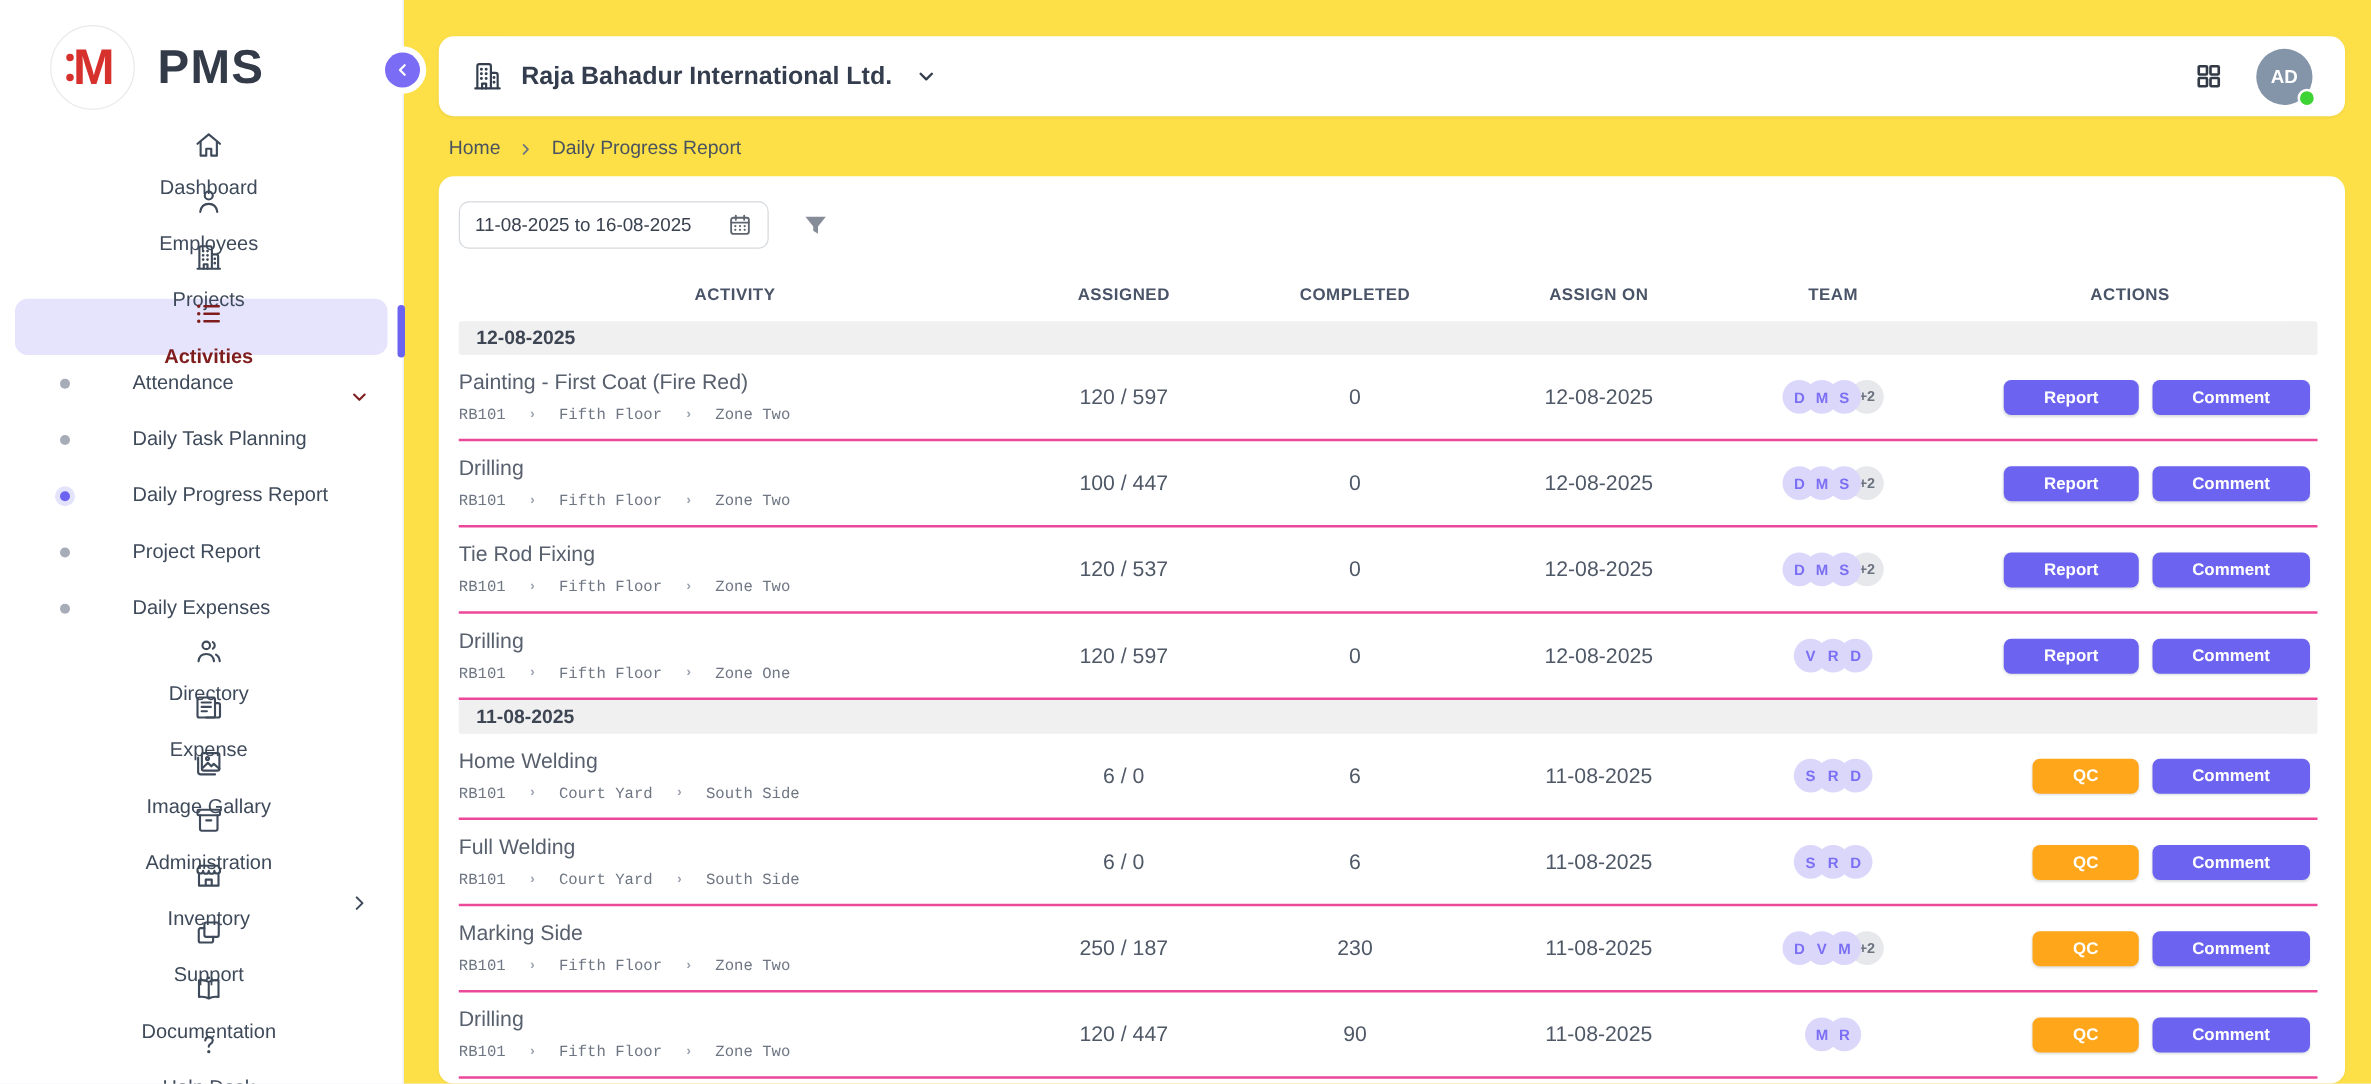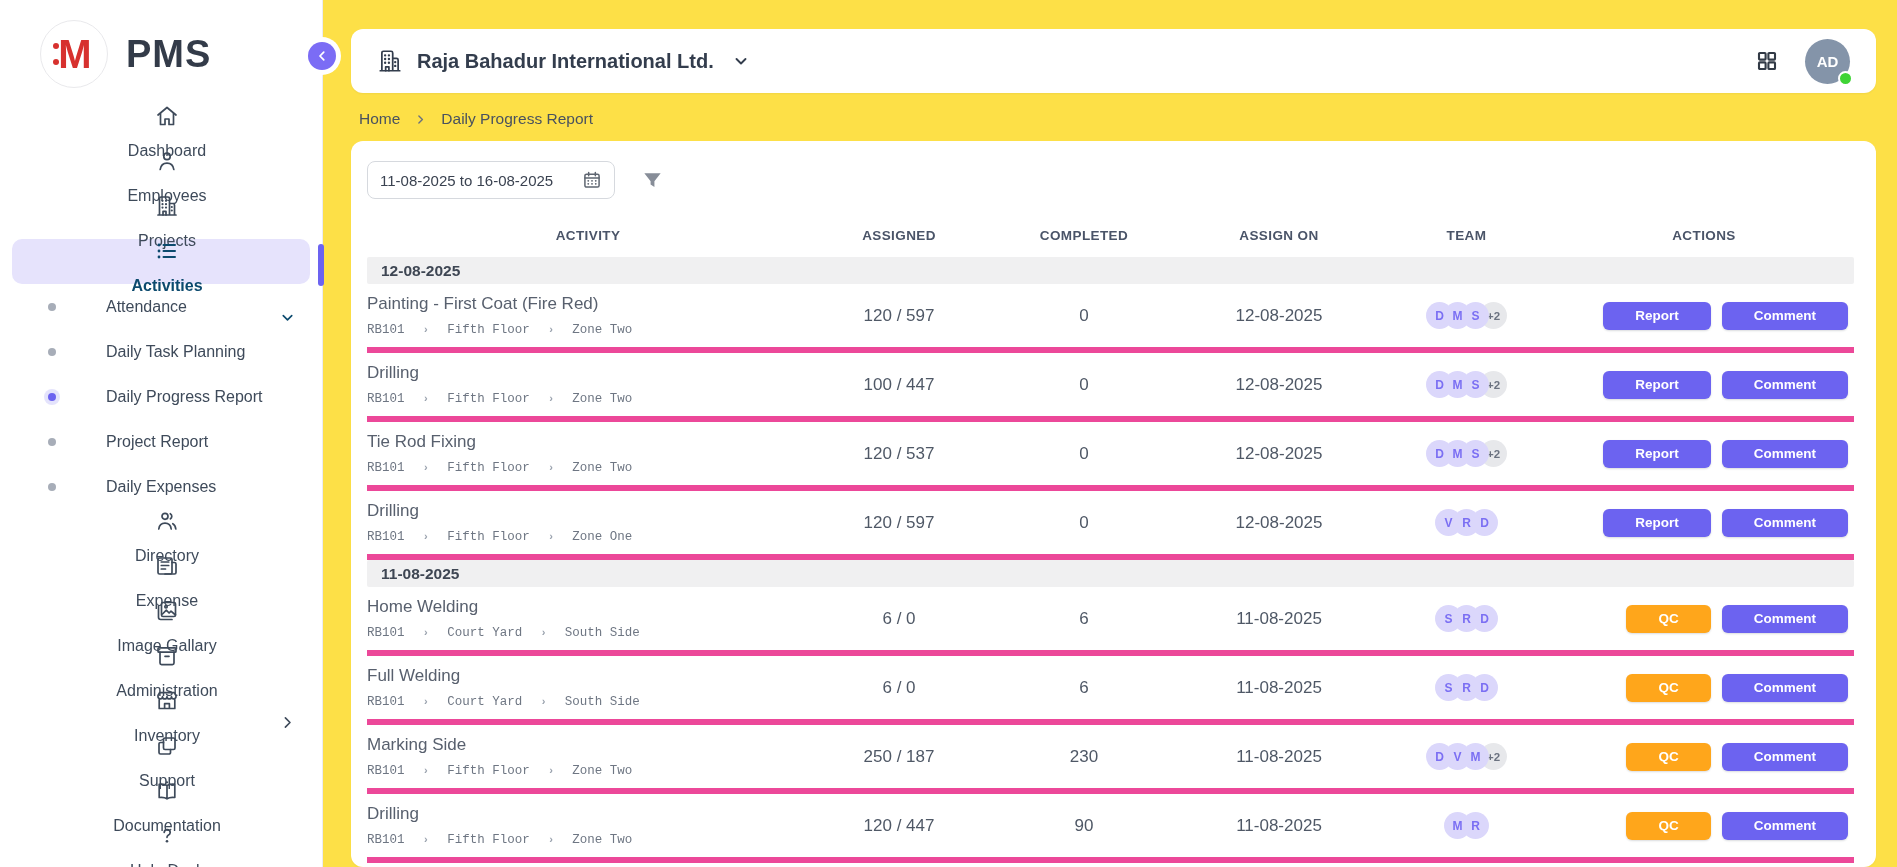--- a/index.html
+++ b/index.html
@@ -11,21 +11,21 @@
   .logo-row { display:flex; align-items:center; gap:18px; padding:6px 0 12px 40px; }
   .logo-circle { width:68px; height:68px; border:1px solid #E9E9EC; border-radius:50%; display:flex; align-items:center; justify-content:center; position:relative; background:#fff; }
   .logo-m { color:#D7312E; font-size:40px; font-weight:800; letter-spacing:-2px; }
   .logo-circle::before, .logo-circle::after { content:""; position:absolute; width:6px; height:6px; border-radius:50%; background:#D7312E; left:12px; }
   .logo-circle::before { top:22px; } .logo-circle::after { top:38px; }
   .logo-text { font-size:38px; font-weight:800; color:#333B49; letter-spacing:1px; }
   .nav { padding:4px 12px 0; }
   .side-item { height:45px; display:flex; align-items:center; gap:14px; padding:0 14px 0 26px; color:#3E4A5A; font-size:16px; cursor:pointer; border-radius:10px;flex-direction:column; }
   .side-item .icon { width:24px; height:24px; flex:none; }
   .icon svg { width:100%; height:100%; stroke:currentColor; fill:none; stroke-width:1.7; stroke-linecap:round; stroke-linejoin:round; display:block; }
-  .side-item.active { background:#E6E3FC; color:#0c4a6e; font-weight:600; }
+  .side-item.active { background:#E6E3FC; color:#7f1d1d; font-weight:600; }
   .side-item .chev { margin-left:auto; width:17px; height:17px; }
   .side-item .chev svg { stroke-width:2.3; }
   .side-sub { height:45px; display:flex; align-items:center; padding-left:36px; font-size:16px; color:#3E4A5A; cursor:pointer; }
   .dot { width:8px; height:8px; border-radius:50%; background:#A7ADB8; flex:none; }
   .side-sub .s-lbl { margin-left:50px; }
   .side-sub.active .dot { background:#6C63F0; box-shadow:0 0 0 4px rgba(108,99,240,.18); }
   .active-bar { position:absolute; right:-2px; top:244px; width:6px; height:42px; background:#6C63F0; border-radius:4px; }
   .collapse { position:absolute; right:-14px; top:42px; width:28px; height:28px; border-radius:50%; background:#7B6CF5; color:#fff; display:flex; align-items:center; justify-content:center; box-shadow:0 0 0 5px #ffffff; cursor:pointer; z-index:30; }
   .collapse .icon { width:14px; height:14px; } .collapse .icon svg { stroke-width:3; }
 
@@ -49,21 +49,21 @@
   .filter-row { display:flex; align-items:center; gap:26px; padding:2px 0 14px; }
   .date-wrap { display:flex; align-items:center; gap:10px; border:1px solid #D6D9DE; border-radius:8px; height:38px; padding:0 12px; background:#fff; }
   .date-wrap input { border:none; outline:none; font-size:15px; color:#3A4250; width:192px; font-family:inherit; background:transparent; }
   .cal-icon { width:20px; height:20px; color:#5E6570; cursor:pointer; } .cal-icon svg { stroke-width:1.8; }
   .funnel { width:23px; height:23px; color:#878D98; cursor:pointer; }
 
   .thead, .row { display:grid; grid-template-columns:1fr 180px 190px 200px 175px 300px; align-items:center; }
   .thead { height:44px; }
   .th { text-align:center; font-size:13.5px; font-weight:700; color:#4A5468; letter-spacing:.4px; }
   .group-row { background:#F0F0F1; height:27px; display:flex; align-items:center; padding:0 14px; font-size:15.5px; font-weight:700; color:#3E4653; border-radius:2px; }
-  .row { height:69px; border-bottom:6px solid #ec4899; }
+  .row { height:69px; border-bottom:2px solid #ec4899; }
   .a-cell { padding-right:10px; }
   .a-name { font-size:17px; color:#58606E; margin-bottom:9px; }
   .a-loc { font-size:12.5px; color:#6E7683; display:flex; align-items:center; gap:18px;font-family:Liberation Mono, monospace; }
   .a-loc .sep { color:#9AA2AE; font-size:11px; font-weight:700; }
   .num { text-align:center; font-size:17px; color:#4F5866; }
   .team { display:flex; justify-content:center; }
   .t-av { width:27px; height:27px; border-radius:50%; background:#DBD7FB; color:#7B6FF3; font-size:12px; font-weight:700; display:flex; align-items:center; justify-content:center; position:relative; }
   .t-av + .t-av { margin-left:-9px; }
   .t-extra { background:#E7E8EB; color:#6B7280; font-size:11.5px; }
   .actions { display:flex; justify-content:flex-end; gap:11px; padding-right:6px; }

